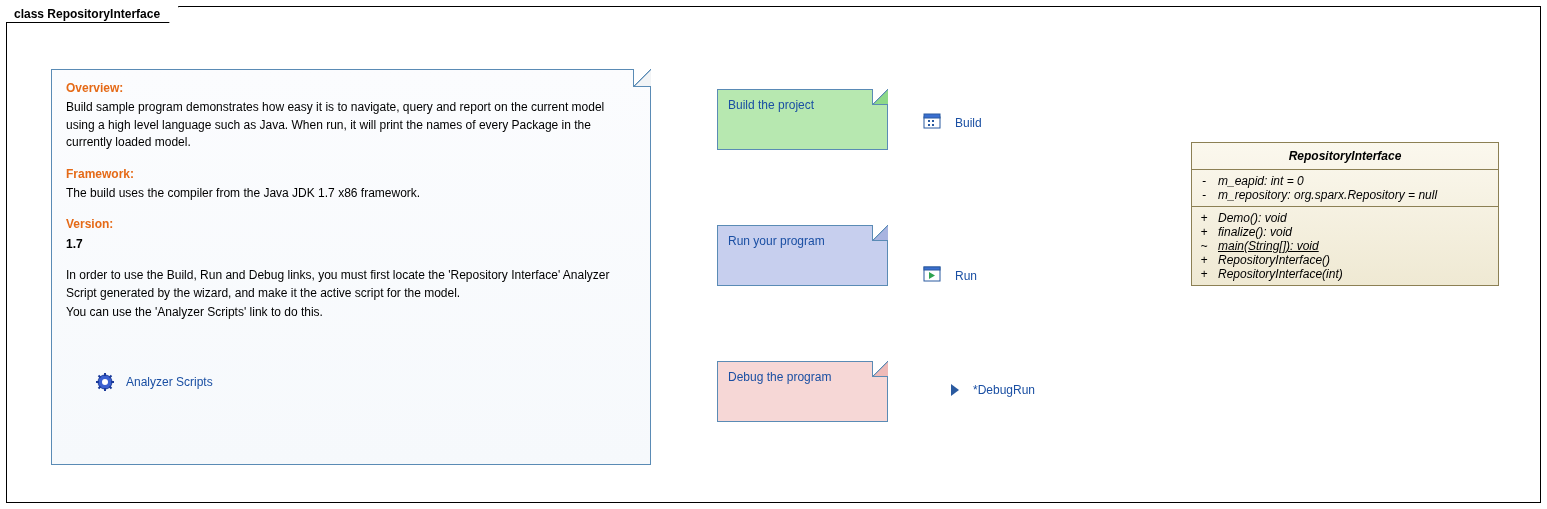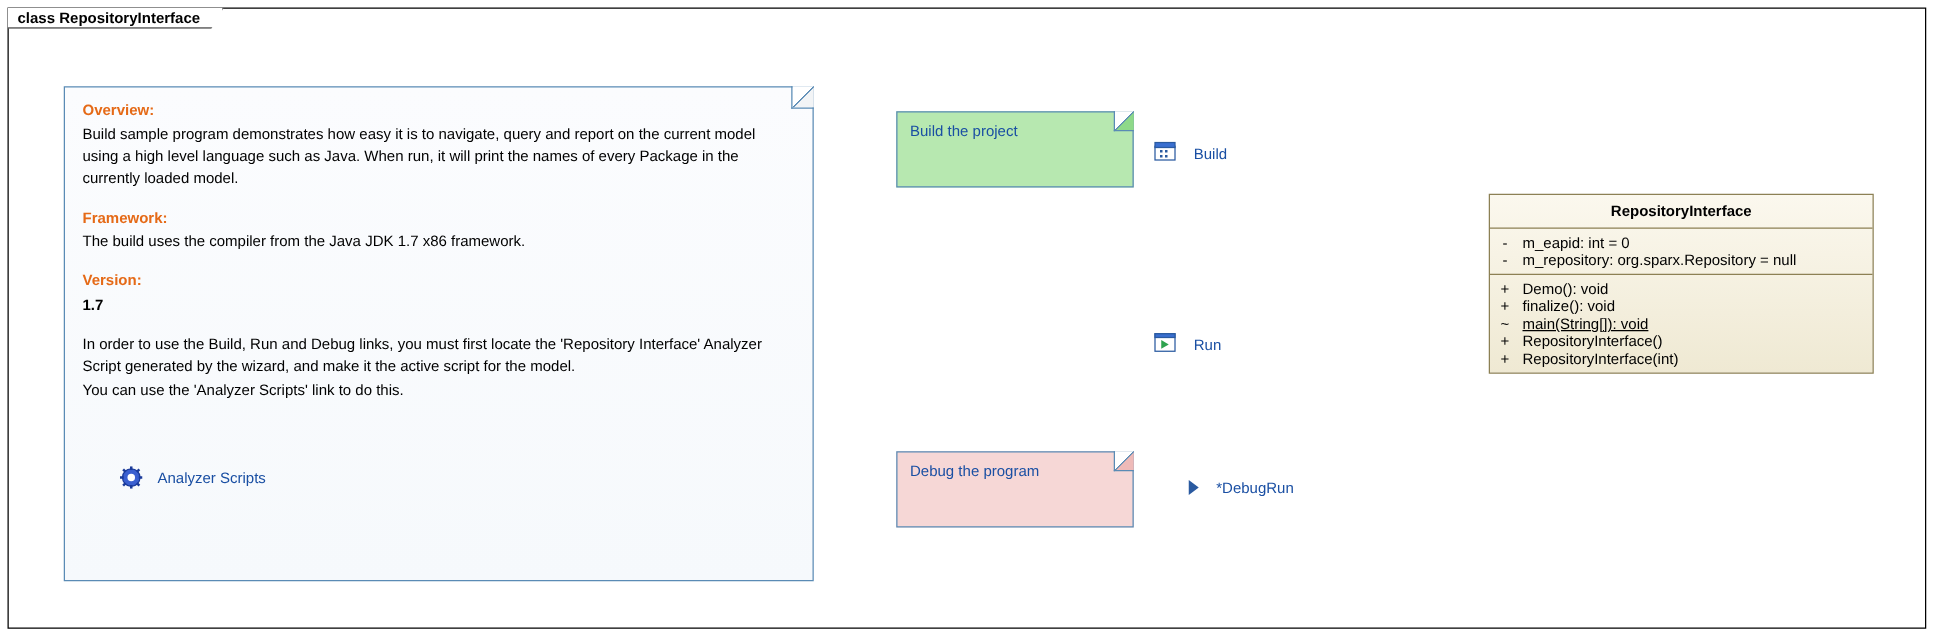--- a/index.html
+++ b/index.html
@@ -45,21 +45,21 @@
     border-bottom: 1px solid #5a8bb5;
   }
   .note-main { left: 44px; top: 62px; width: 600px; height: 396px; }
   .sec-hdr { color: #e56a17; font-weight: bold; }
   .note p { margin: 0 0 2px 0; }
   .blk { margin-bottom: 14px; }
   .link-row { display:flex; align-items:center; gap:12px; margin-top:52px; margin-left:30px; }
   .link-text { color: #1a4fa3; }
   .sticky {
     position: absolute;
-    width: 190px; height: 61px;
+    width: 171px; height: 61px;
     border: 1px solid #5a8bb5;
     padding: 8px 10px;
     color: #1a4fa3;
   }
   .sticky .sfold {
     position:absolute; top:-1px; right:-1px; width:16px; height:16px;
     border-left:1px solid #5a8bb5; border-bottom:1px solid #5a8bb5;
   }
   .sticky-green { background:#b7e8b0; }
   .sticky-green .sfold { background:linear-gradient(135deg,#fff 0 48%,#5a8bb5 50% 52%,#8ed989 54%); }
@@ -142,20 +142,24 @@
         </svg>
       </span>
       <span class="link-text">Analyzer Scripts</span>
     </div>
   </div>
 
   <div class="sticky sticky-green" style="left:710px; top:82px;">
     <div class="sfold"></div>
     <span>Build the project</span>
   </div>
+  <div class="sticky sticky-blue" style="left:710px; top:218px;">
+    <div class="sfold"></div>
+    <span>Run your program</span>
+  </div>
   <div class="sticky sticky-pink" style="left:710px; top:354px;">
     <div class="sfold"></div>
     <span>Debug the program</span>
   </div>
 
   <div class="action" style="left:916px; top:106px;">
     <span>
       <svg width="18" height="16" viewBox="0 0 18 16">
         <rect x="1" y="4" width="16" height="11" fill="#fff" stroke="#2a5aa0"></rect>
         <rect x="1" y="1" width="16" height="4" fill="#3a6fd0" stroke="#2a5aa0"></rect>
@@ -175,21 +179,21 @@
         <polygon points="6,6 6,13 12,9.5" fill="#2fa34f"></polygon>
       </svg>
     </span>
     <span>Run</span>
   </div>
   <div class="action" style="left:944px; top:376px;">
     <span class="icon-tri"></span>
     <span>*DebugRun</span>
   </div>
 
-  <div class="classbox" style="left:1184px; top:148px;">
+  <div class="classbox" style="left:1184px; top:135px;font-style:italic;">
     <div class="title">RepositoryInterface</div>
     <div class="section" id="attrs">
         <div class="member">
           <span class="vis">-</span>
           <span>m_eapid: int = 0</span>
         </div>
         <div class="member">
           <span class="vis">-</span>
           <span>m_repository: org.sparx.Repository = null</span>
         </div>

